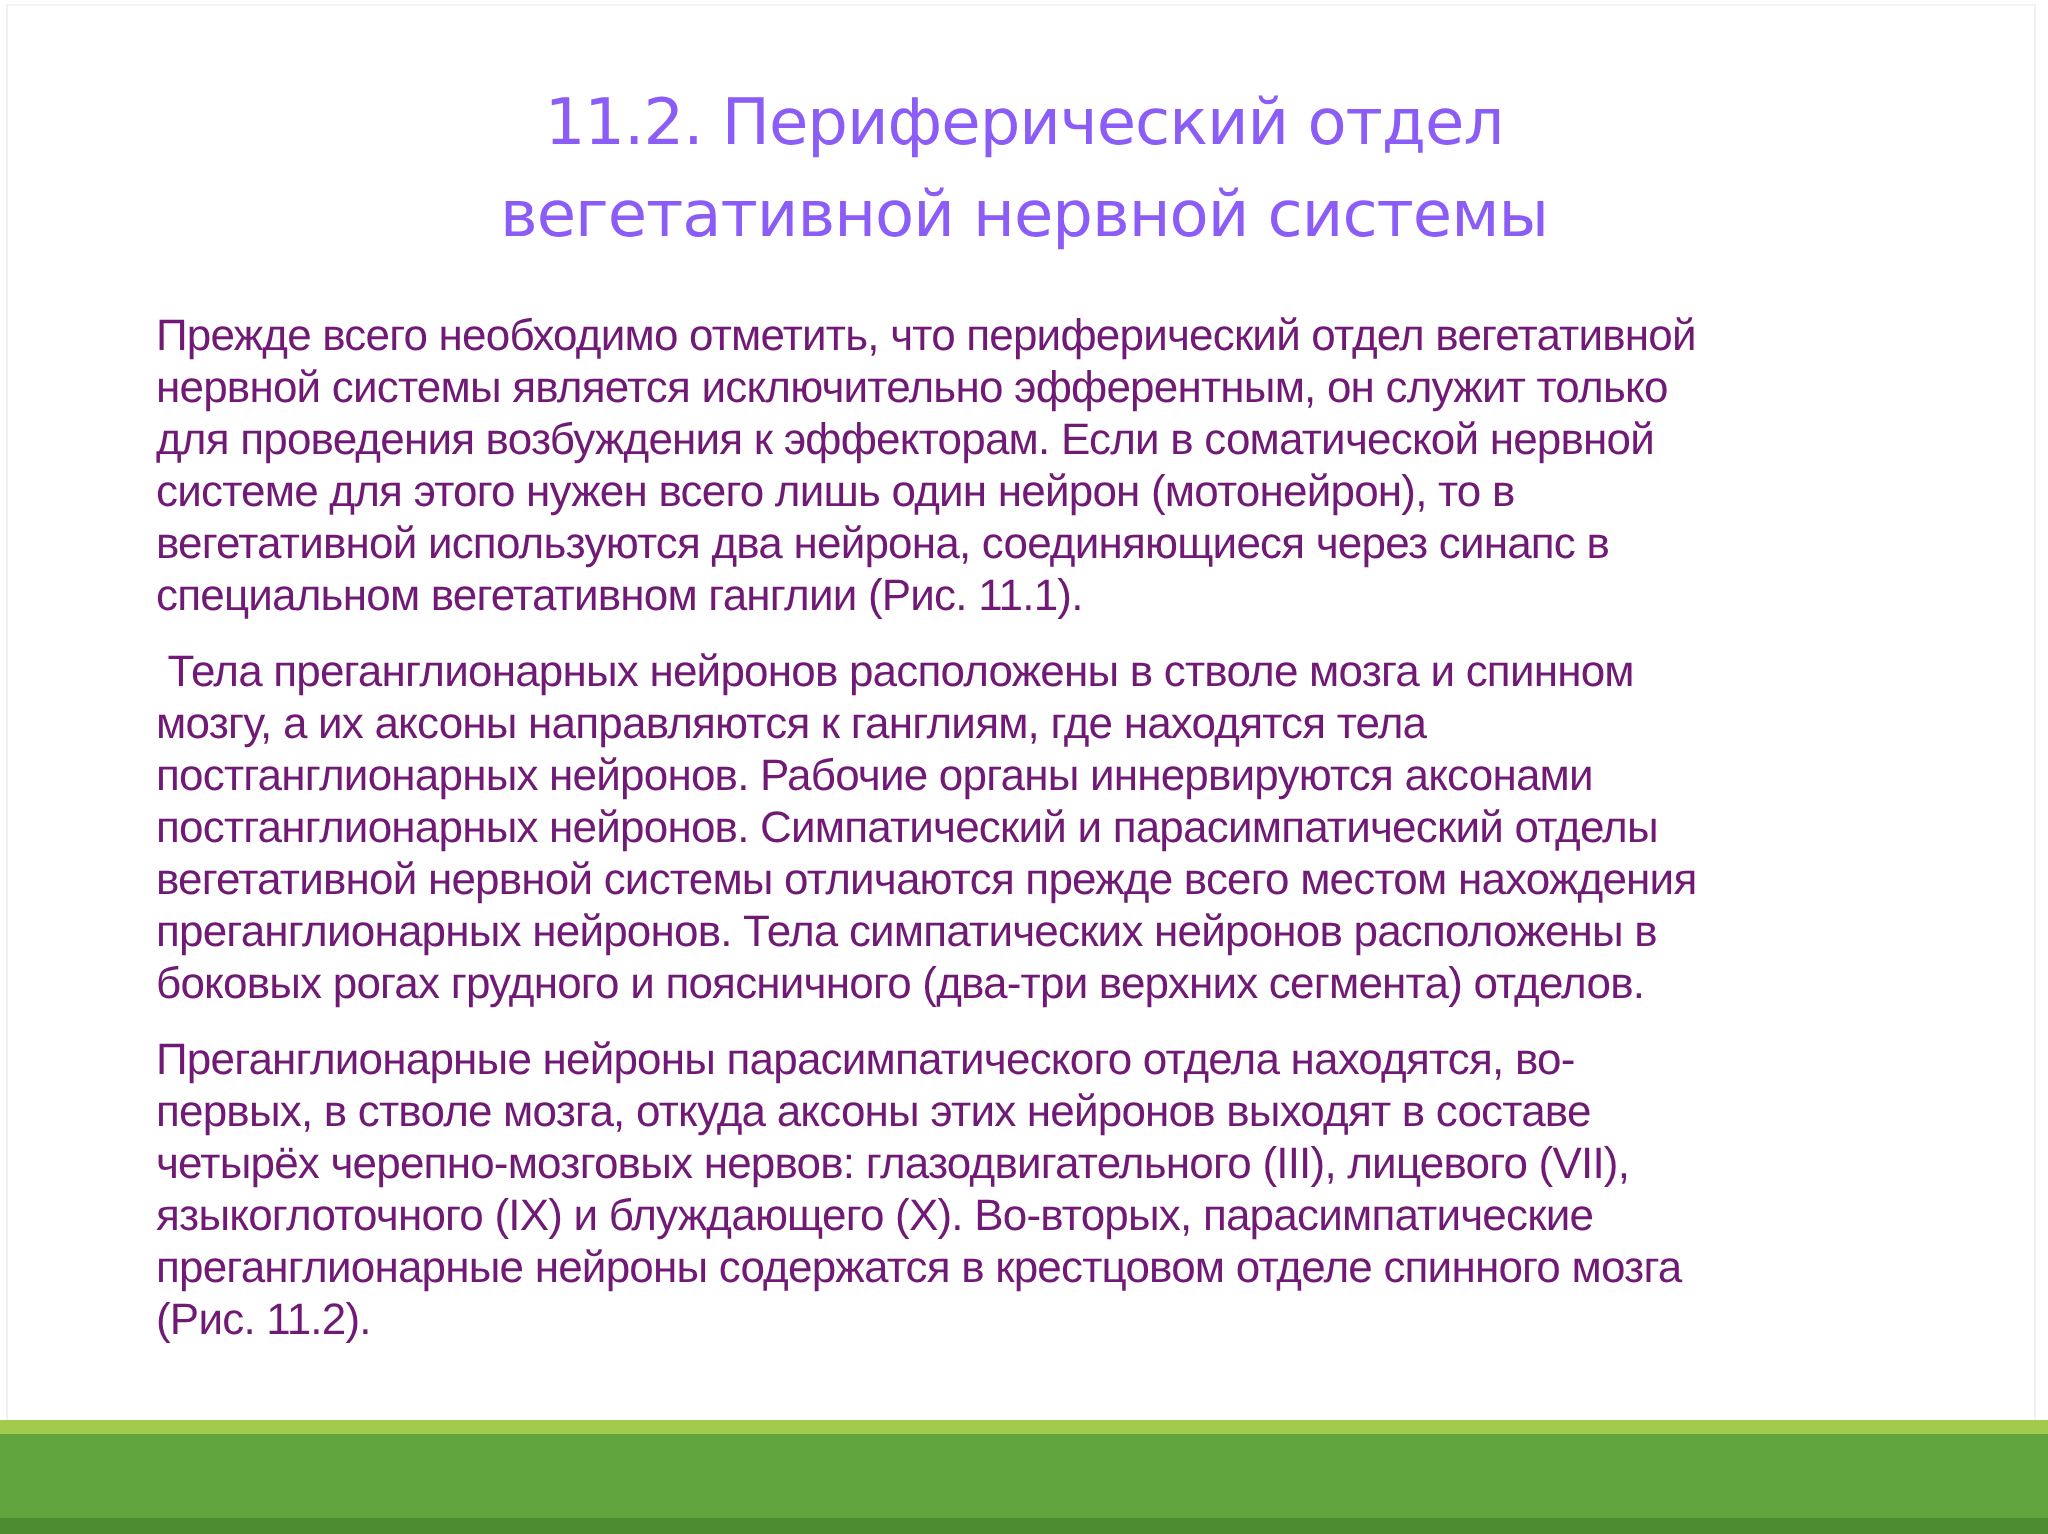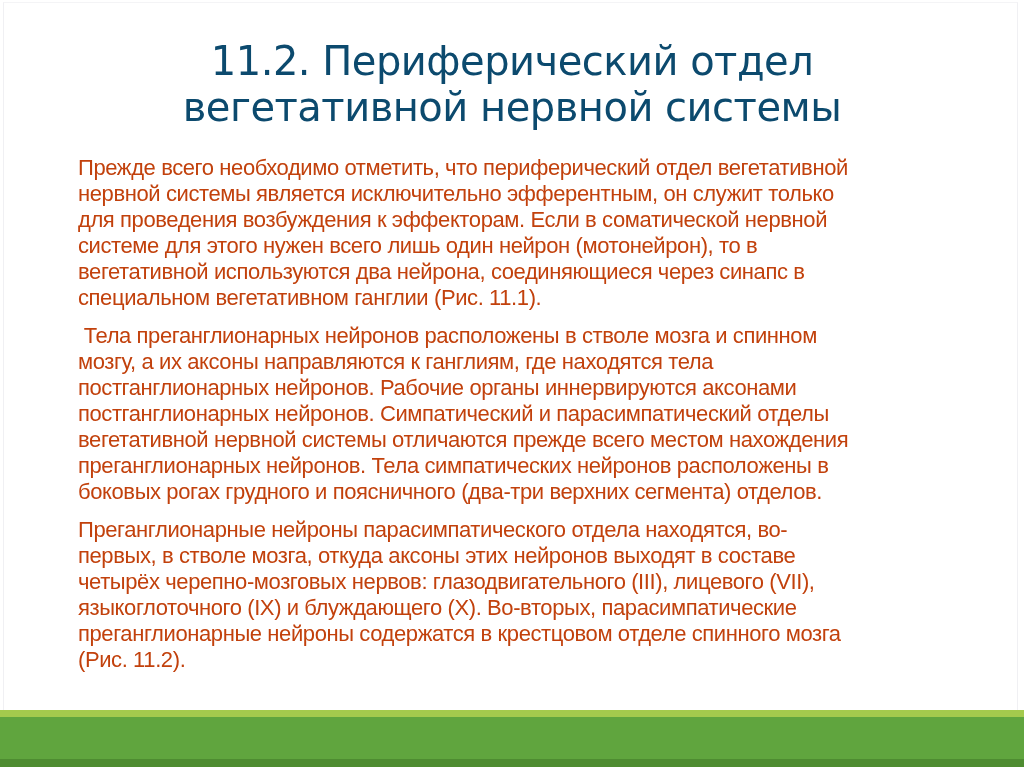--- a/index.html
+++ b/index.html
@@ -28,33 +28,33 @@
     pointer-events: none;
   }
   .title {
     position: absolute;
     top: 38px;
     left: 60px;
     width: 904px;
     margin: 0;
     text-align: center;
     font-family: "DejaVu Sans", sans-serif;
-    font-size: 40px;
+    font-size: 32px;
     line-height: 46px;
     font-weight: 500;
     letter-spacing: -0.5px;
-    color: #0c4a6e;
+    color: #8b5cf6;
     white-space: pre-line;
   }
   .content {
     position: absolute;
     top: 155px;
     left: 78px;
     width: 880px;
-    color: #c2410c;
+    color: #701a75;
   }
   .content p {
     margin: 0 0 12px 0;
     font-family: "Liberation Sans", sans-serif;
     font-size: 22px;
     line-height: 26px;
     letter-spacing: -0.4px;
     white-space: pre-wrap;
   }
   .footer {

